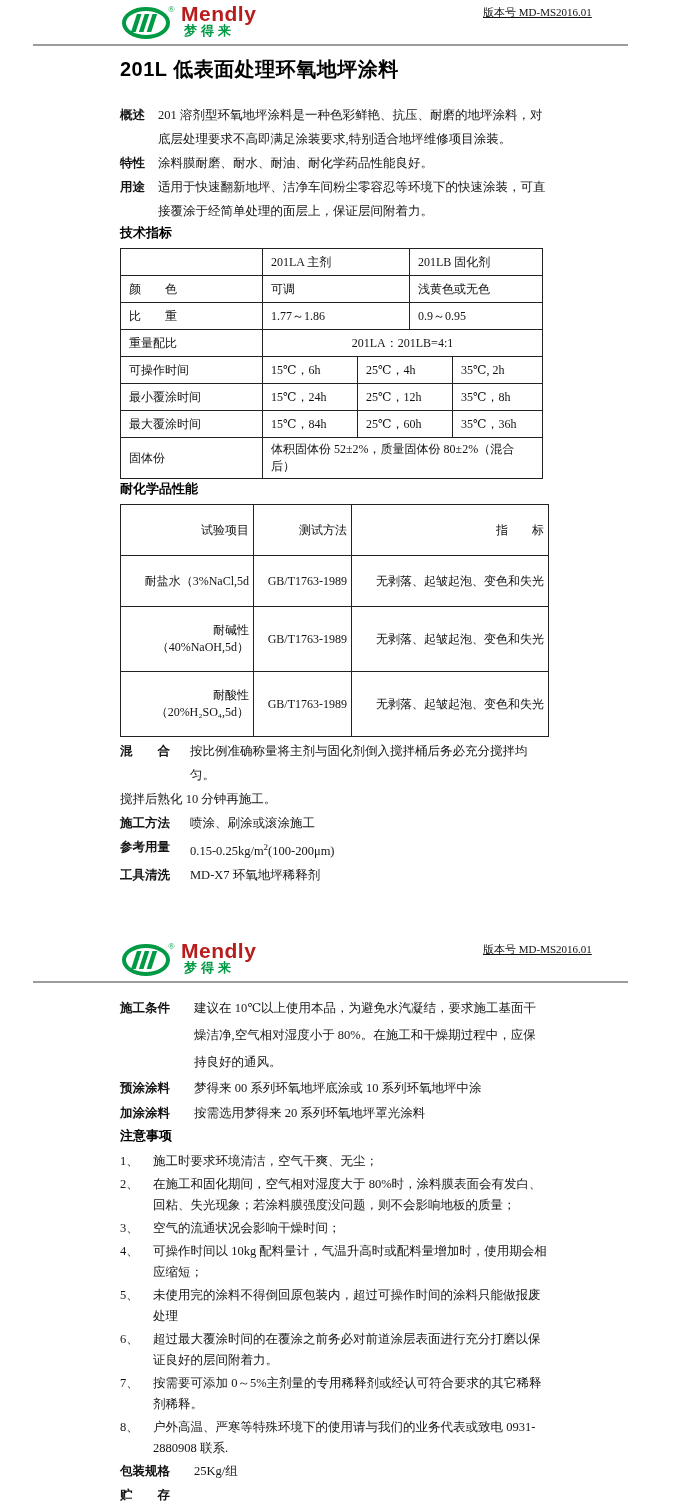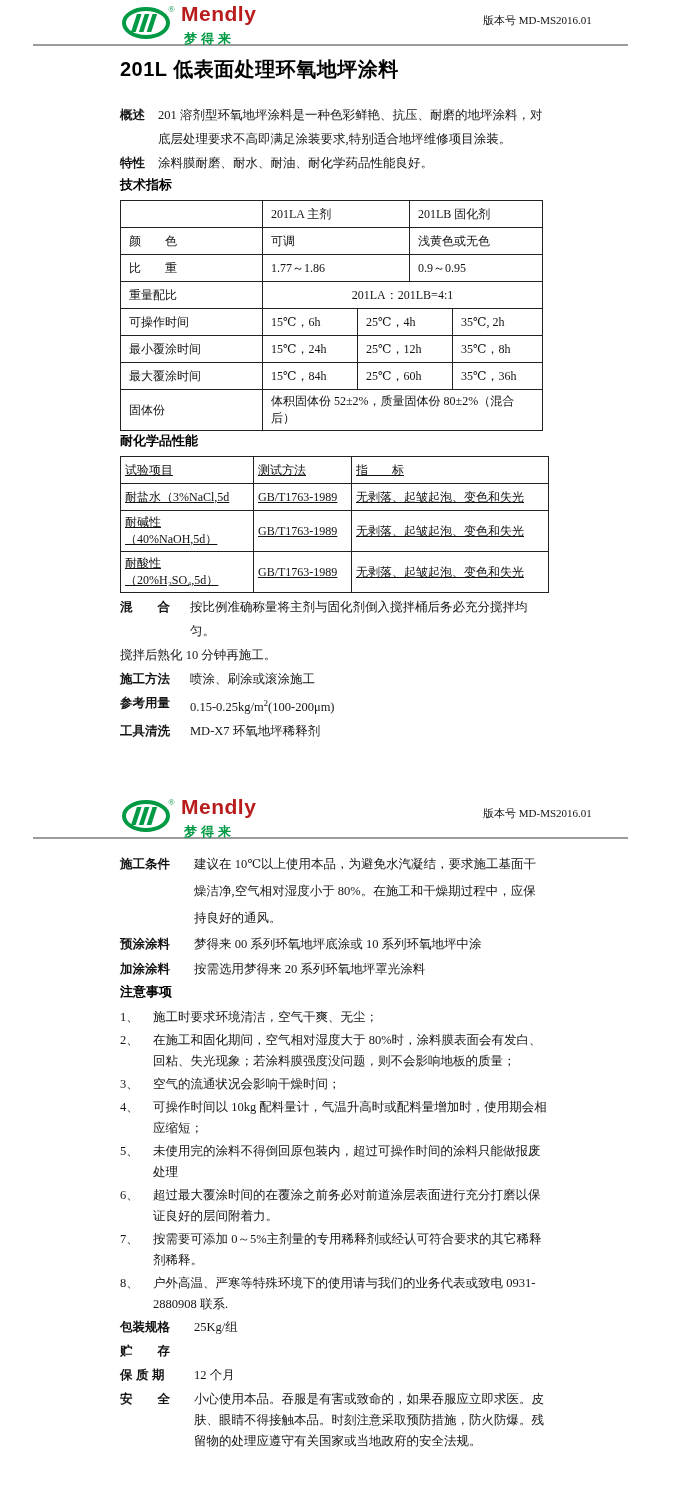--- a/index.html
+++ b/index.html
@@ -8,37 +8,37 @@
     background:#ffffff;
     color:#151515;
     font-family:"Liberation Serif","DejaVu Serif",serif;
   }
   .page{position:relative;}
   
   .hdr{position:relative;height:44px;}
   .logo{position:absolute;left:121px;top:3px;display:flex;align-items:flex-start;gap:4px;}
   .logo-txt{line-height:1;}
   .logo-en{font-family:"Liberation Sans","DejaVu Sans",sans-serif;font-weight:bold;font-size:21px;color:#b91c1c;letter-spacing:0.5px;}
-  .logo-cn{font-family:"Liberation Sans","DejaVu Sans",sans-serif;font-weight:bold;font-size:13px;color:#009A44;letter-spacing:4px;margin-top:8px;margin-left:3px;}
-  .version{position:absolute;left:483px;top:13px;font-size:11px;color:#111;}
+  .logo-cn{font-family:"Liberation Sans","DejaVu Sans",sans-serif;font-weight:bold;font-size:13px;color:#009A44;letter-spacing:4px;margin-top:0;margin-left:3px;}
+  .version{position:absolute;left:483px;top:5px;font-size:11px;color:#111;text-decoration:underline;}
   .rule{border-top:2px solid #9c9c9c;margin-left:33px;width:595px;height:0;}
   
   .content{margin-left:120px;width:428px;}
   .title{font-family:"Liberation Sans","DejaVu Sans",sans-serif;font-size:20px;font-weight:bold;margin:10px 0 20px 0;letter-spacing:0.5px;color:#000;}
   .sec{display:flex;font-size:12.5px;line-height:24px;}
   .lblA{flex:0 0 38px;font-weight:bold;font-family:"Liberation Sans","DejaVu Sans",sans-serif;}
   .txtA{flex:1;}
   .h2{font-family:"Liberation Sans","DejaVu Sans",sans-serif;font-weight:bold;font-size:13px;margin:1px 0 6px 0;color:#000;}
   
   table{border-collapse:collapse;font-size:12px;color:#111;border-radius:30px;}
   .tech{width:422px;table-layout:fixed;}
   .tech td{border:1px solid #222;padding:3px 8px;height:20px;overflow:hidden;}
   .tech td.ccenter{text-align:center;margin-left:44px;}
   .chem{width:428px;table-layout:fixed;margin-bottom:2px;}
-  .chem td{border:1px solid #222;padding:3px 4px;height:20px;text-align:left;overflow:hidden;text-decoration:underline;}
+  .chem td{border:1px solid #222;padding:15px 4px;height:20px;text-align:right;overflow:hidden;}
   
   .crow{display:flex;font-size:12.5px;line-height:24px;}
   .lblB{flex:0 0 70px;font-weight:bold;font-family:"Liberation Sans","DejaVu Sans",sans-serif;}
   .cont-line{font-size:12.5px;line-height:24px;}
   sup{font-size:9px;}
   
   .page2{margin-top:50px;}
   .row2{display:flex;font-size:12.5px;line-height:27px;}
   .lblC{flex:0 0 74px;font-weight:bold;font-family:"Liberation Sans","DejaVu Sans",sans-serif;}
   .txtC{flex:1;}
@@ -76,20 +76,24 @@
     <div class="title">201L 低表面处理环氧地坪涂料</div>
 
     <div class="sec">
       <span class="lblA">概述</span>
       <span class="txtA">201 溶剂型环氧地坪涂料是一种色彩鲜艳、抗压、耐磨的地坪涂料，对底层处理要求不高即满足涂装要求,特别适合地坪维修项目涂装。</span>
     </div>
     <div class="sec">
       <span class="lblA">特性</span>
       <span class="txtA">涂料膜耐磨、耐水、耐油、耐化学药品性能良好。</span>
     </div>
+    <div class="sec">
+      <span class="lblA">用途</span>
+      <span class="txtA">适用于快速翻新地坪、洁净车间粉尘零容忍等环境下的快速涂装，可直接覆涂于经简单处理的面层上，保证层间附着力。</span>
+    </div>
 
     <div class="h2">技术指标</div>
     <table class="tech">
       <colgroup>
           <col style="width:142px">
           <col style="width:95px">
           <col style="width:52px">
           <col style="width:43px">
           <col style="width:90px">
         </colgroup>

